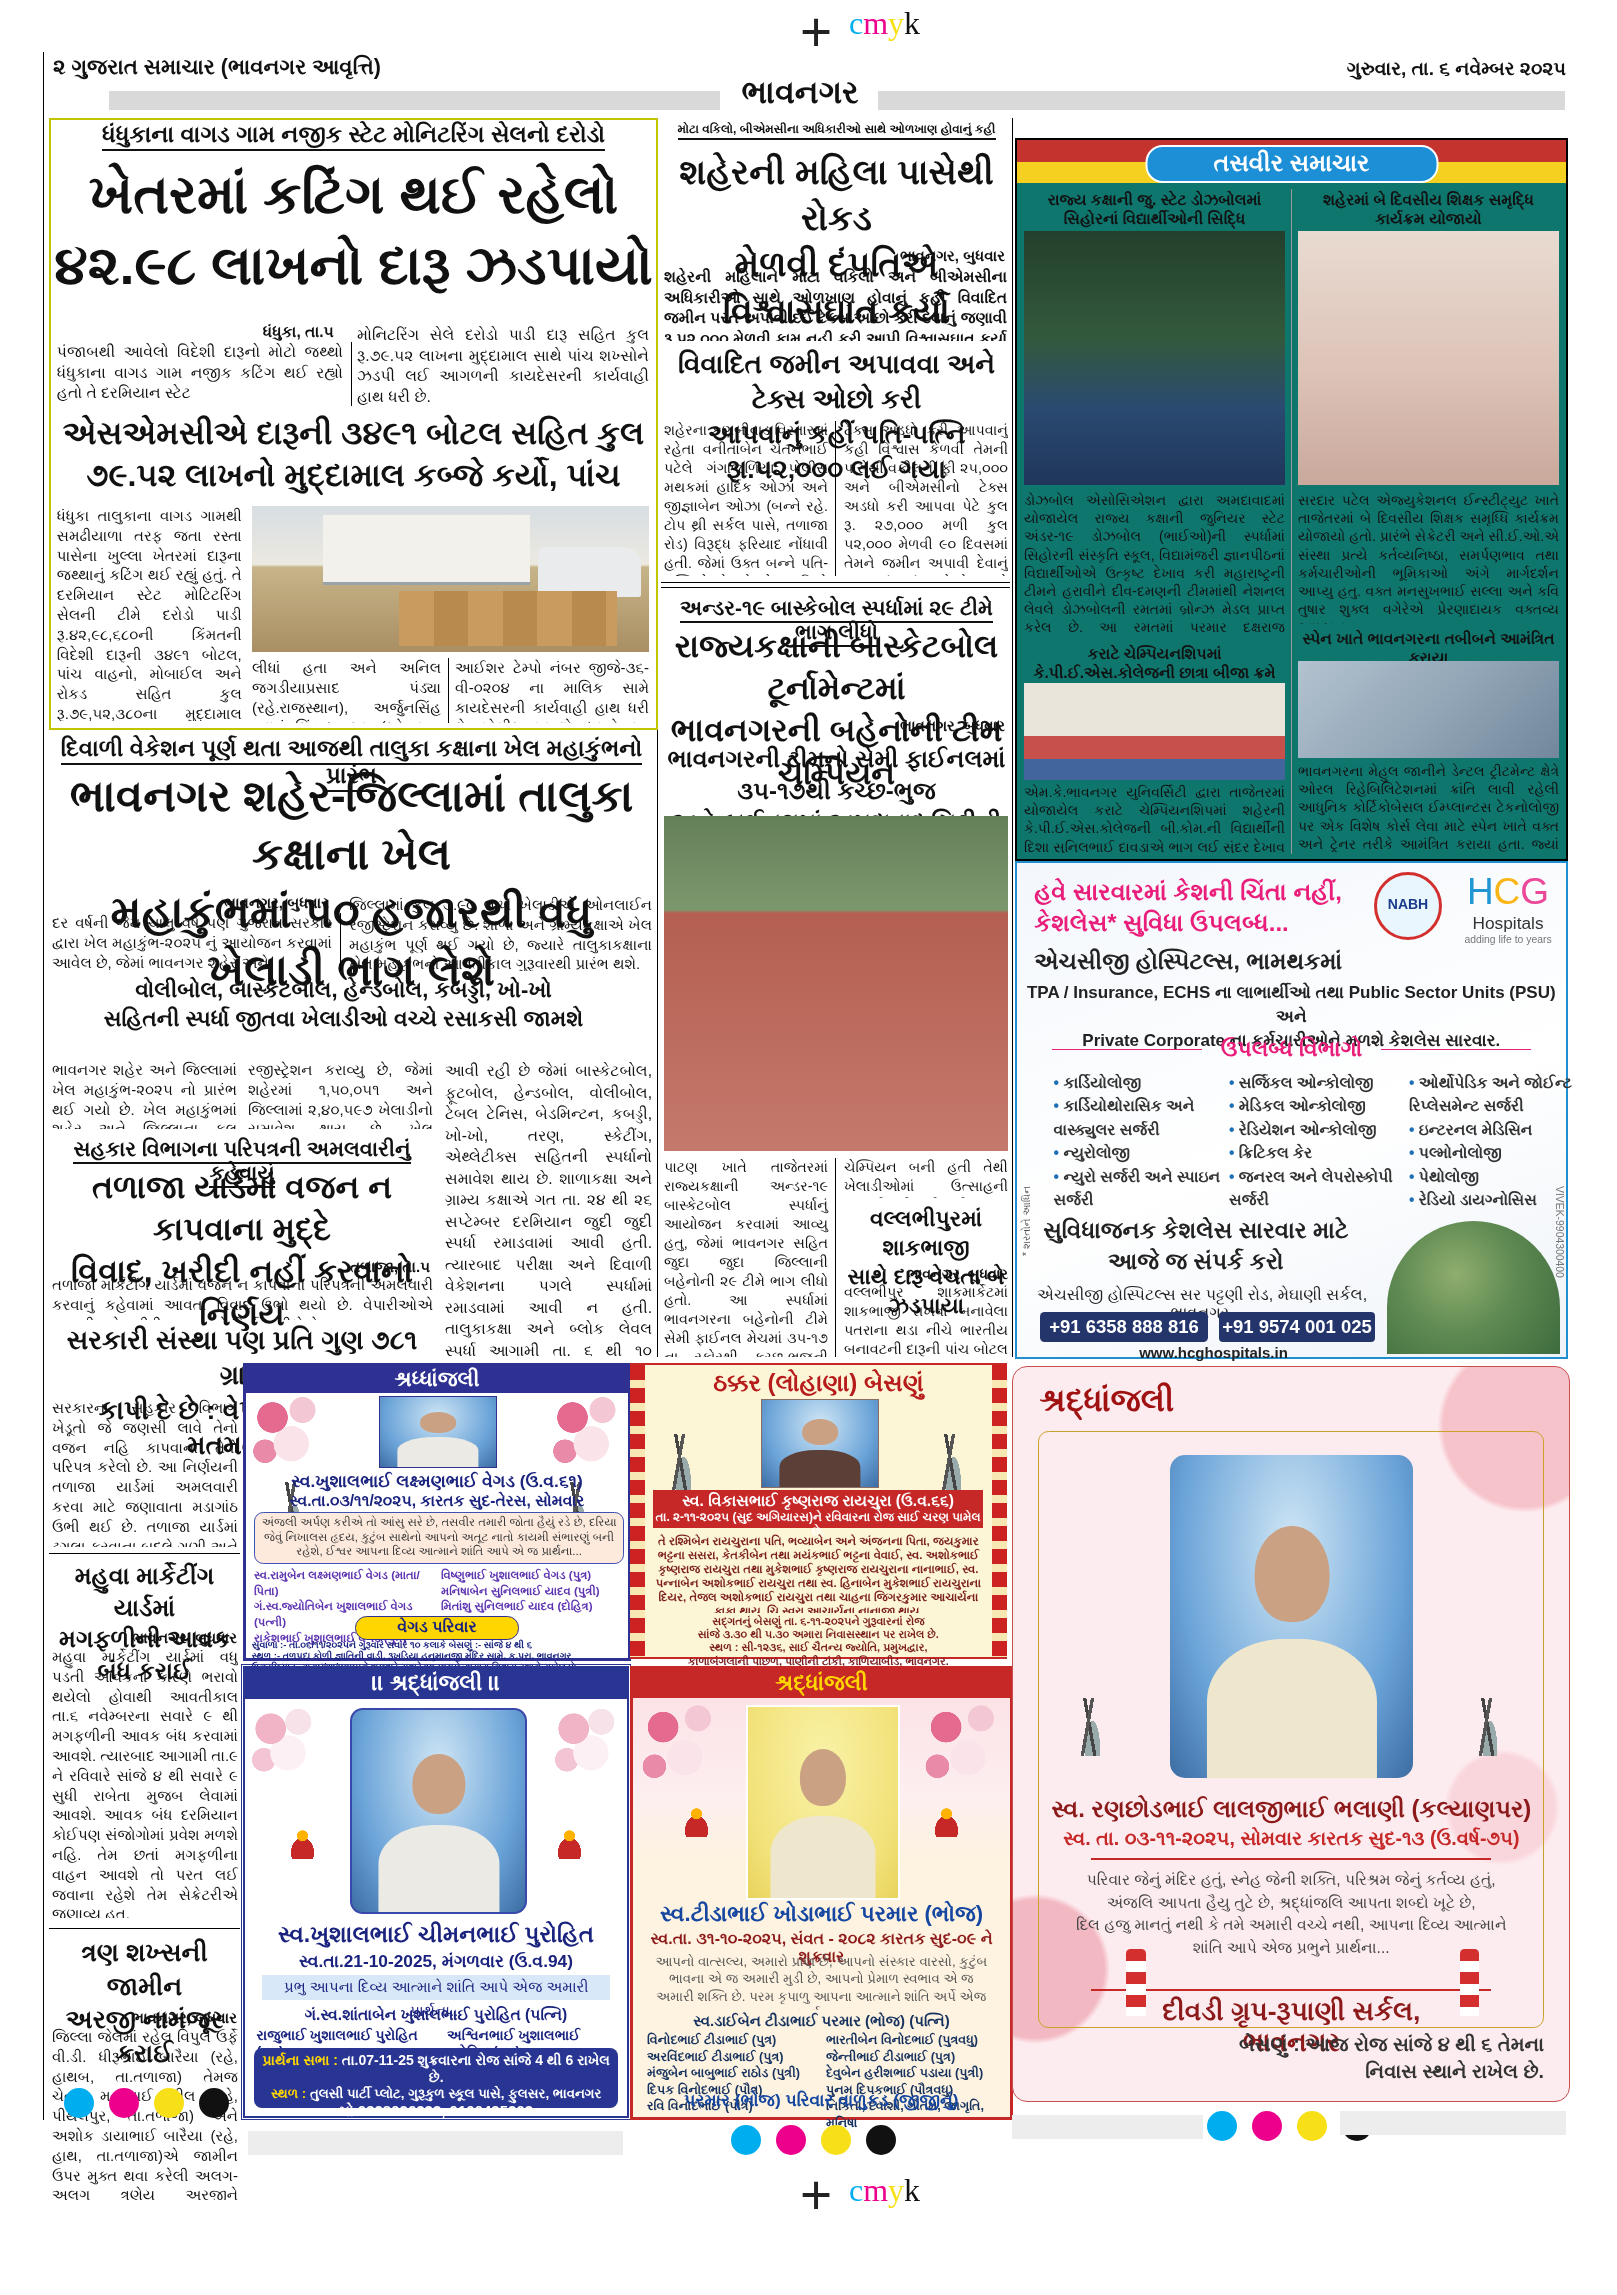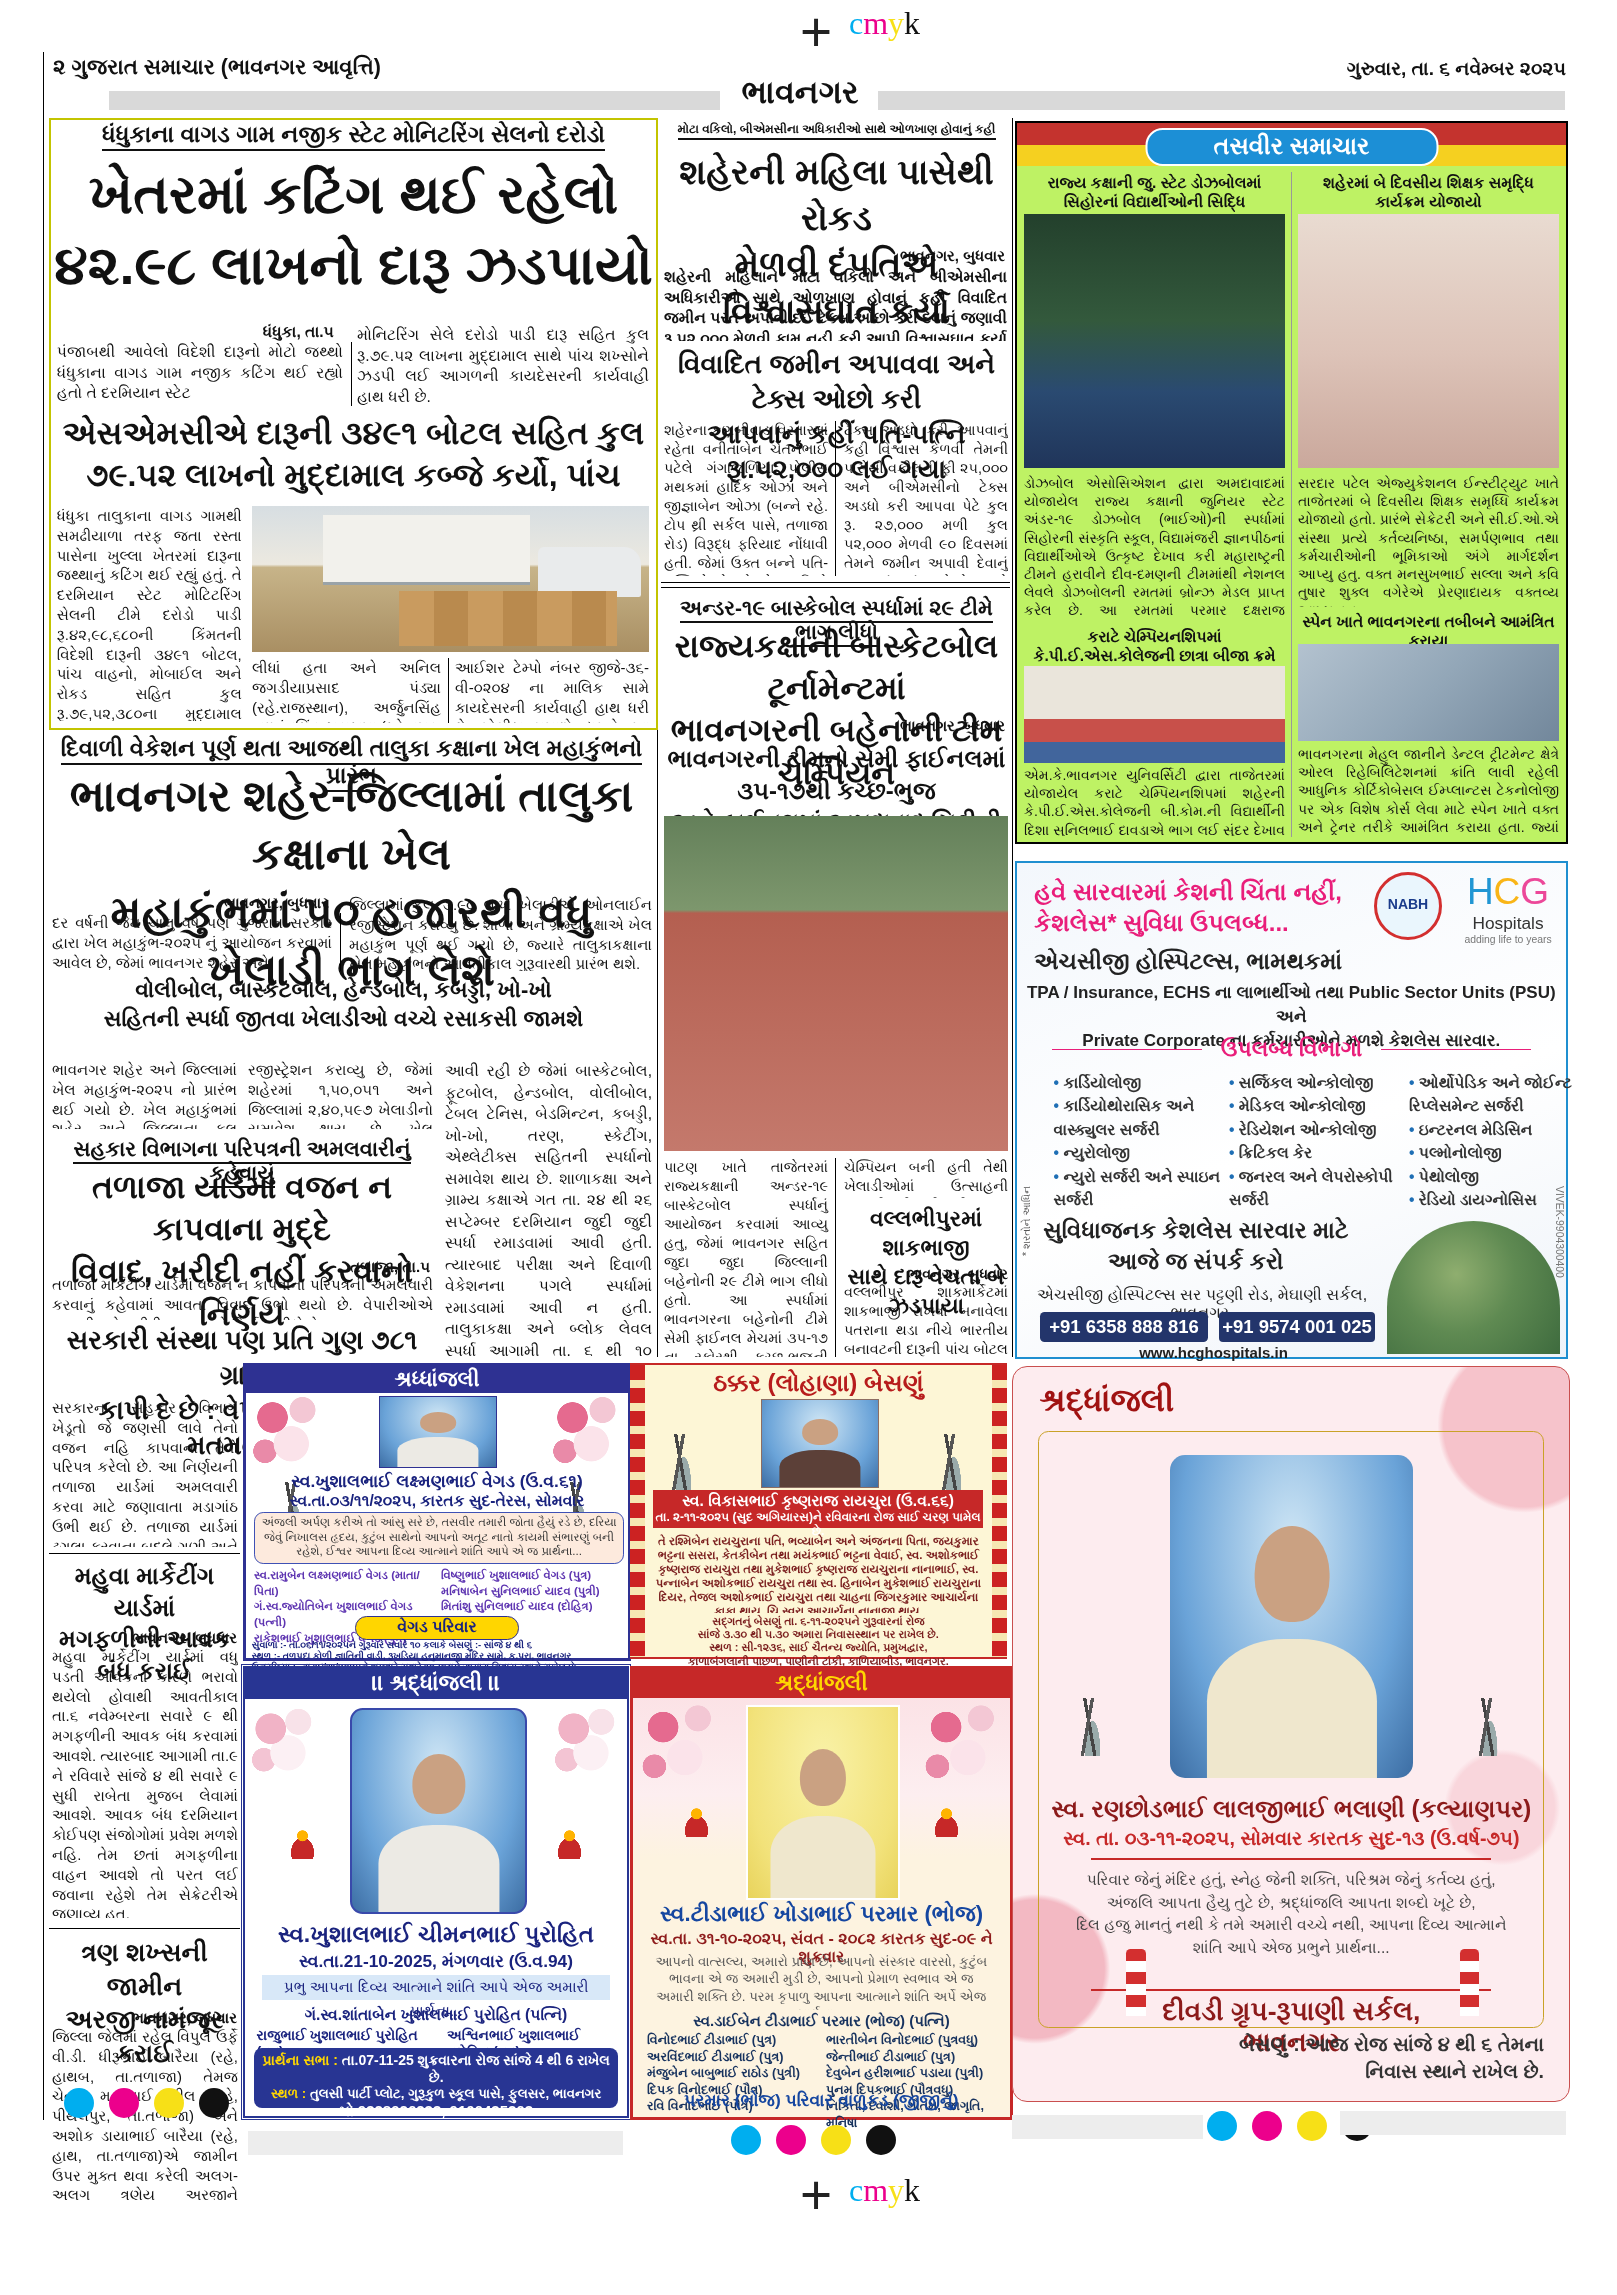--- a/index.html
+++ b/index.html
@@ -176,21 +176,21 @@
   <div class="abs bd" style="left:664px;top:1158px;width:164px;height:199px;font-size:14.4px;border-right:1.2px solid #000;padding-right:7px;">પાટણ ખાતે તાજેતરમાં રાજ્યકક્ષાની અન્ડર-૧૯ બાસ્કેટબોલ સ્પર્ધાનું આયોજન કરવામાં આવ્યુ હતુ, જેમાં ભાવનગર સહિત જુદા જુદા જિલ્લાની બહેનોની ૨૯ ટીમે ભાગ લીધો હતો. આ સ્પર્ધામાં ભાવનગરના બહેનોની ટીમે સેમી ફાઈનલ મેચમાં ૩૫-૧૭ ના સ્કોરથી કચ્છ-ભુજની ટીમ સામે વિજય મેળવી ફાઈનલમાં પ્રવેશ કર્યો હતો. ફાઈનલ મેચમાં ભાવનગરની ટીમના ખેલાડીઓએ શાનદાર પ્રદર્શન કર્યુ હતુ અને અમદાવાદ સિટીની ટીમ સામે ૬૫-૬૧ ના સ્કોરથ વિજય પ્રાપ્ત કર્યો હતો. રાજ્યકક્ષાની બાસ્કેટબોલ સ્પર્ધા જીતવા ખેલાડીઓ વચ્ચે ભારે રસાકસી જામી હતી. આ સ્પર્ધામાં ભાવનગરના બહેનોની ટીમ</div>
   <div class="abs bd" style="left:844px;top:1158px;width:164px;height:40px;font-size:14.4px;">ચેમ્પિયન બની હતી તેથી ખેલાડીઓમાં ઉત્સાહની લાગણી ફરી વળી હતી.</div>
 
   <div class="abs hl" style="left:844px;top:1204px;width:164px;font-size:22px;">
     <div>વલ્લભીપુરમાં શાકભાજી</div>
     <div>સાથે દારૂ વેચતા બે ઝડપાયા</div>
   </div>
   <div class="abs dl" style="left:844px;top:1266px;width:164px;font-size:14.4px;">ભાવનગર, બુધવાર</div>
   <div class="abs bd" style="left:844px;top:1283px;width:164px;height:74px;font-size:14.4px;">વલ્લભીપુર શાકમાર્કેટમાં શાકભાજી રાખવા બનાવેલા પતરાના થડા નીચે ભારતીય બનાવટની દારૂની પાંચ બોટલ સાથે જીજ્ઞેશ ઉર્ફે પેંડો મહેશભાઈ ઠીંગરીયા અને ધર્મેશ ઉર્ફે ધમો અરવિંદભાઈ ઠીંગરીયા (બન્ને રહે.વલ્લભીપુર)ને વલ્લભીપુર પોલીસે ઝડપી લઈ ગુનો નોંધ્યો છે.</div>
 
-  <div class="abs" style="left:1015px;top:121px;width:549px;height:719px;border:2.3px solid #000;background:#bef264;">
+  <div class="abs" style="left:1015px;top:138px;width:549px;height:719px;border:2.3px solid #000;background:#0f766e;">
     <div class="abs" style="left:0;top:0;width:100%;height:22px;background:#c4332e;"></div>
     <div class="abs" style="left:0;top:22px;width:100%;height:21px;background:#f5d020;"></div>
     <div class="abs ctr" style="left:50%;top:4.6px;transform:translateX(-50%);width:289px;height:34px;background:#1c8fd6;border:2.3px solid #fff;border-radius:17.3px;color:#fff;font-size:24px;font-weight:bold;line-height:32px;">તસવીર  સમાચાર</div>
 
     <div class="abs phead" style="left:7px;top:50px;width:261px;">રાજ્ય કક્ષાની જુ. સ્ટેટ ડોઝબોલમાં સિહોરનાં વિદ્યાર્થીઓની સિદ્ધિ</div>
     <div class="photo ph-dozeball" style="left:7px;top:91px;width:261px;height:254px;"></div>
     <div class="abs caption" style="left:7px;top:351px;width:261px;height:146px;">ડોઝબોલ એસોસિએશન દ્વારા અમદાવાદમાં યોજાયેલ રાજ્ય કક્ષાની જુનિયર સ્ટેટ અંડર-૧૯ ડોઝબોલ (ભાઈઓ)ની સ્પર્ધામાં સિહોરની સંસ્કૃતિ સ્કૂલ, વિદ્યામંજરી જ્ઞાનપીઠનાં વિદ્યાર્થીઓએ ઉત્કૃષ્ટ દેખાવ કરી મહારાષ્ટ્રની ટીમને હરાવીને દીવ-દમણની ટીમમાંથી નેશનલ લેવલે ડોઝબોલની રમતમાં બ્રોન્ઝ મેડલ પ્રાપ્ત કરેલ છે. આ રમતમાં પરમાર દક્ષરાજ રણજીતસિંહ (ધો.૧૧ કોમર્સ) અને મકવાણા આદર્શ રાજુભાઈ (ધો.૧૧ આર્ટસ)એ મેડલ મેળવીને શાળાનું ગૌરવ વધારેલ છે.</div>
 
     <div class="abs phead" style="left:7px;top:504px;width:261px;">કરાટે ચેમ્પિયનશિપમાં કે.પી.ઈ.એસ.કોલેજની છાત્રા બીજા ક્રમે</div>
     <div class="photo ph-karate" style="left:7px;top:543px;width:261px;height:97px;"></div>

